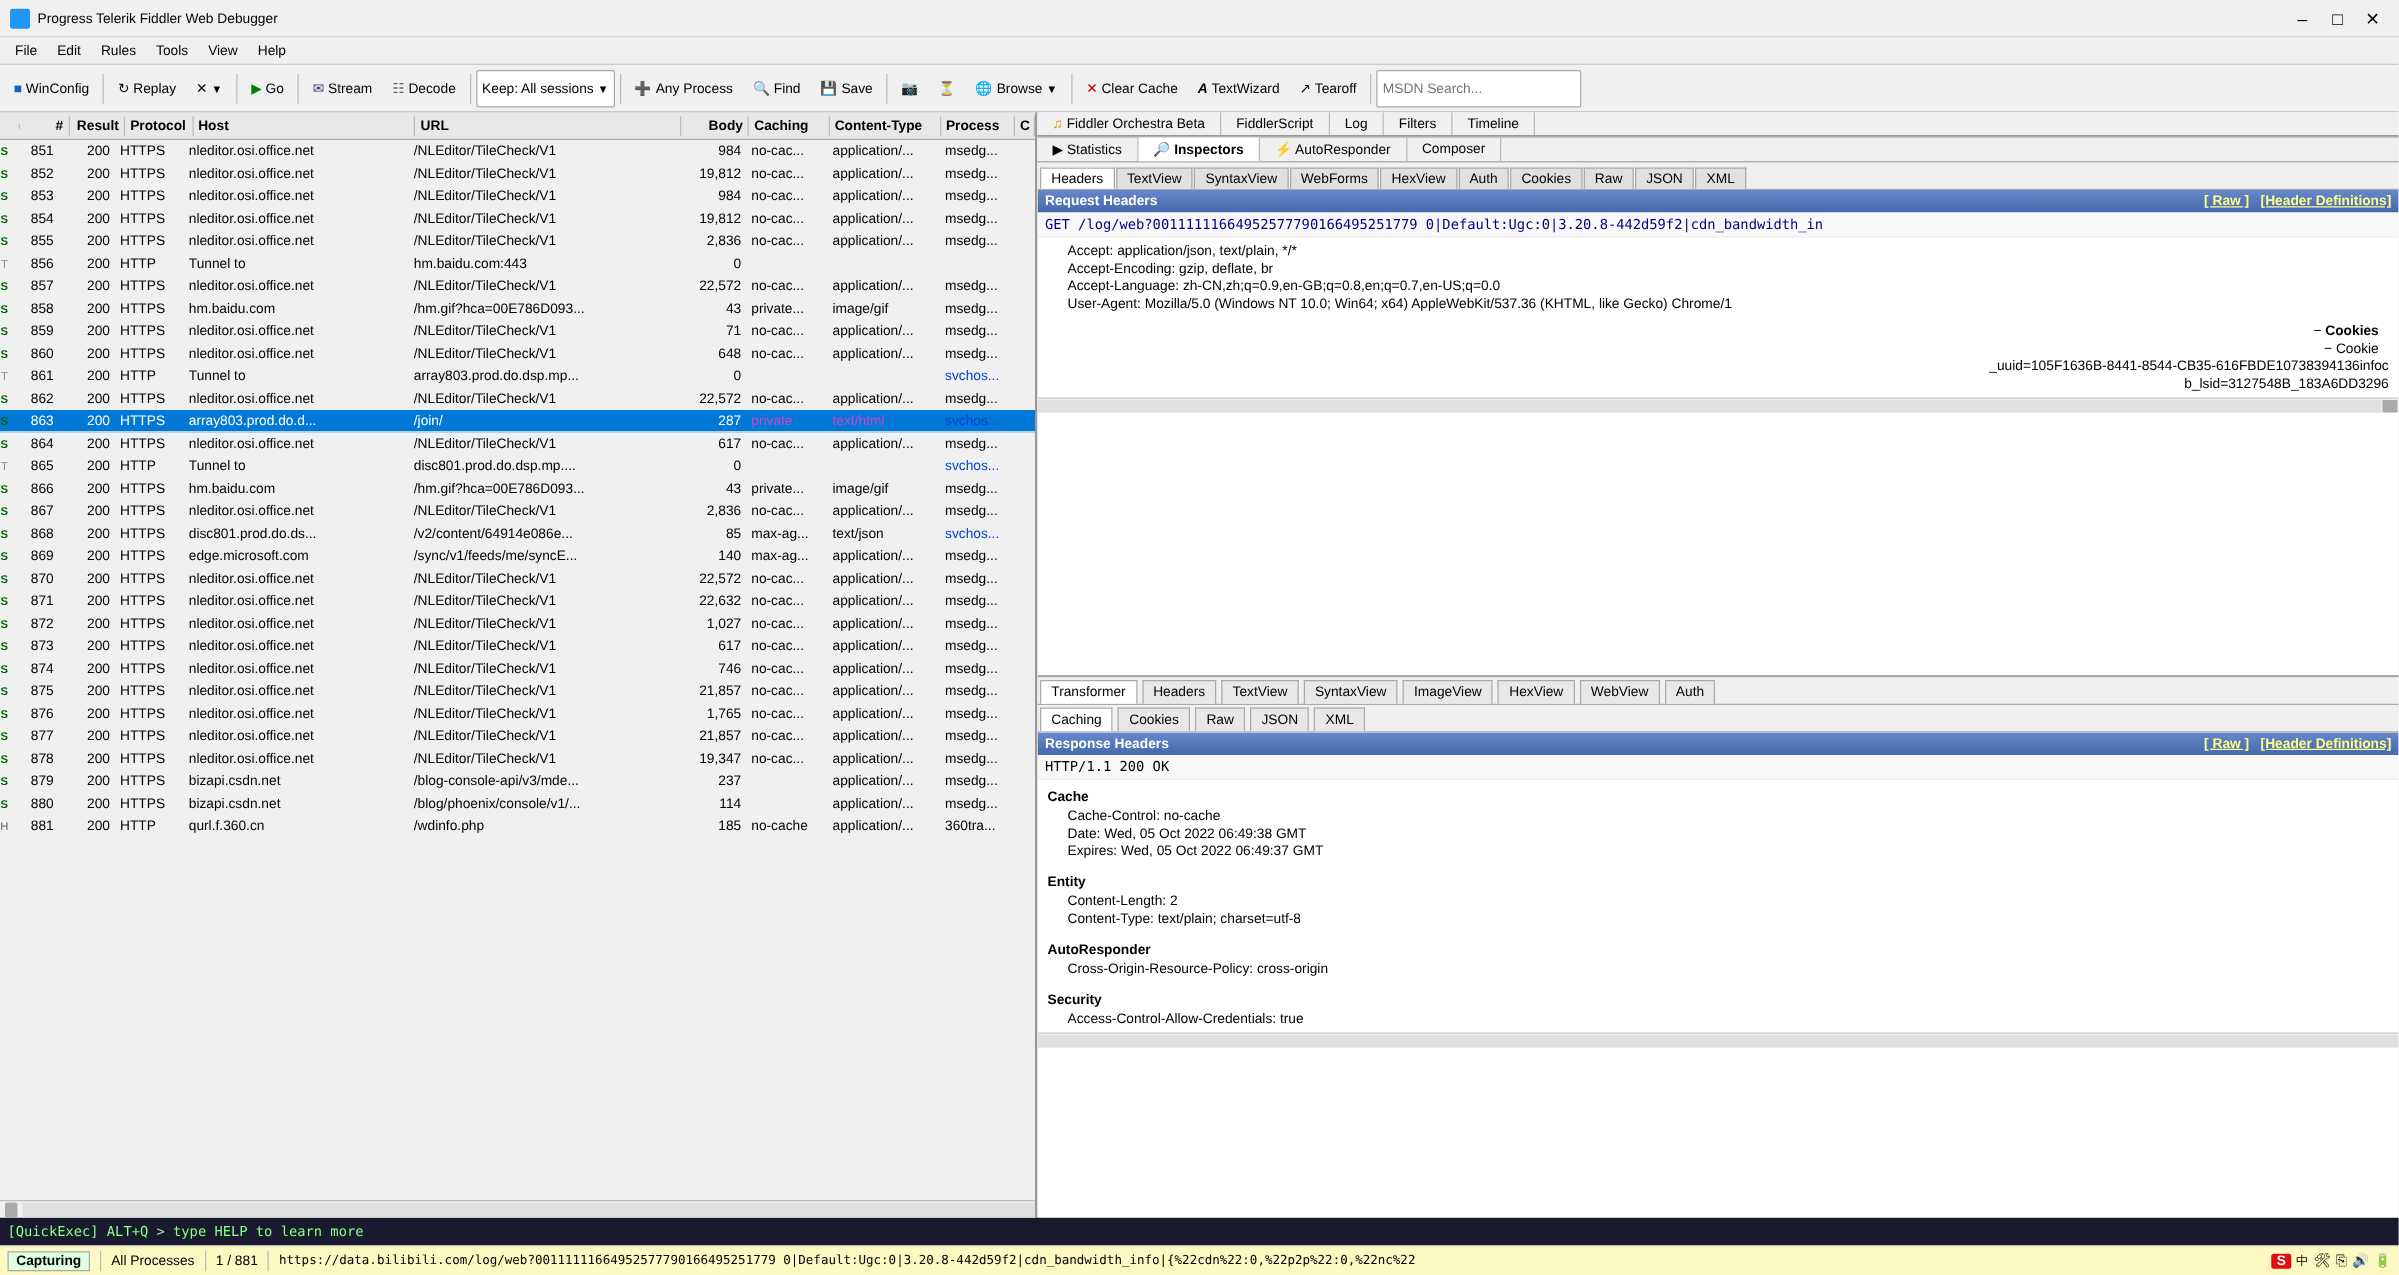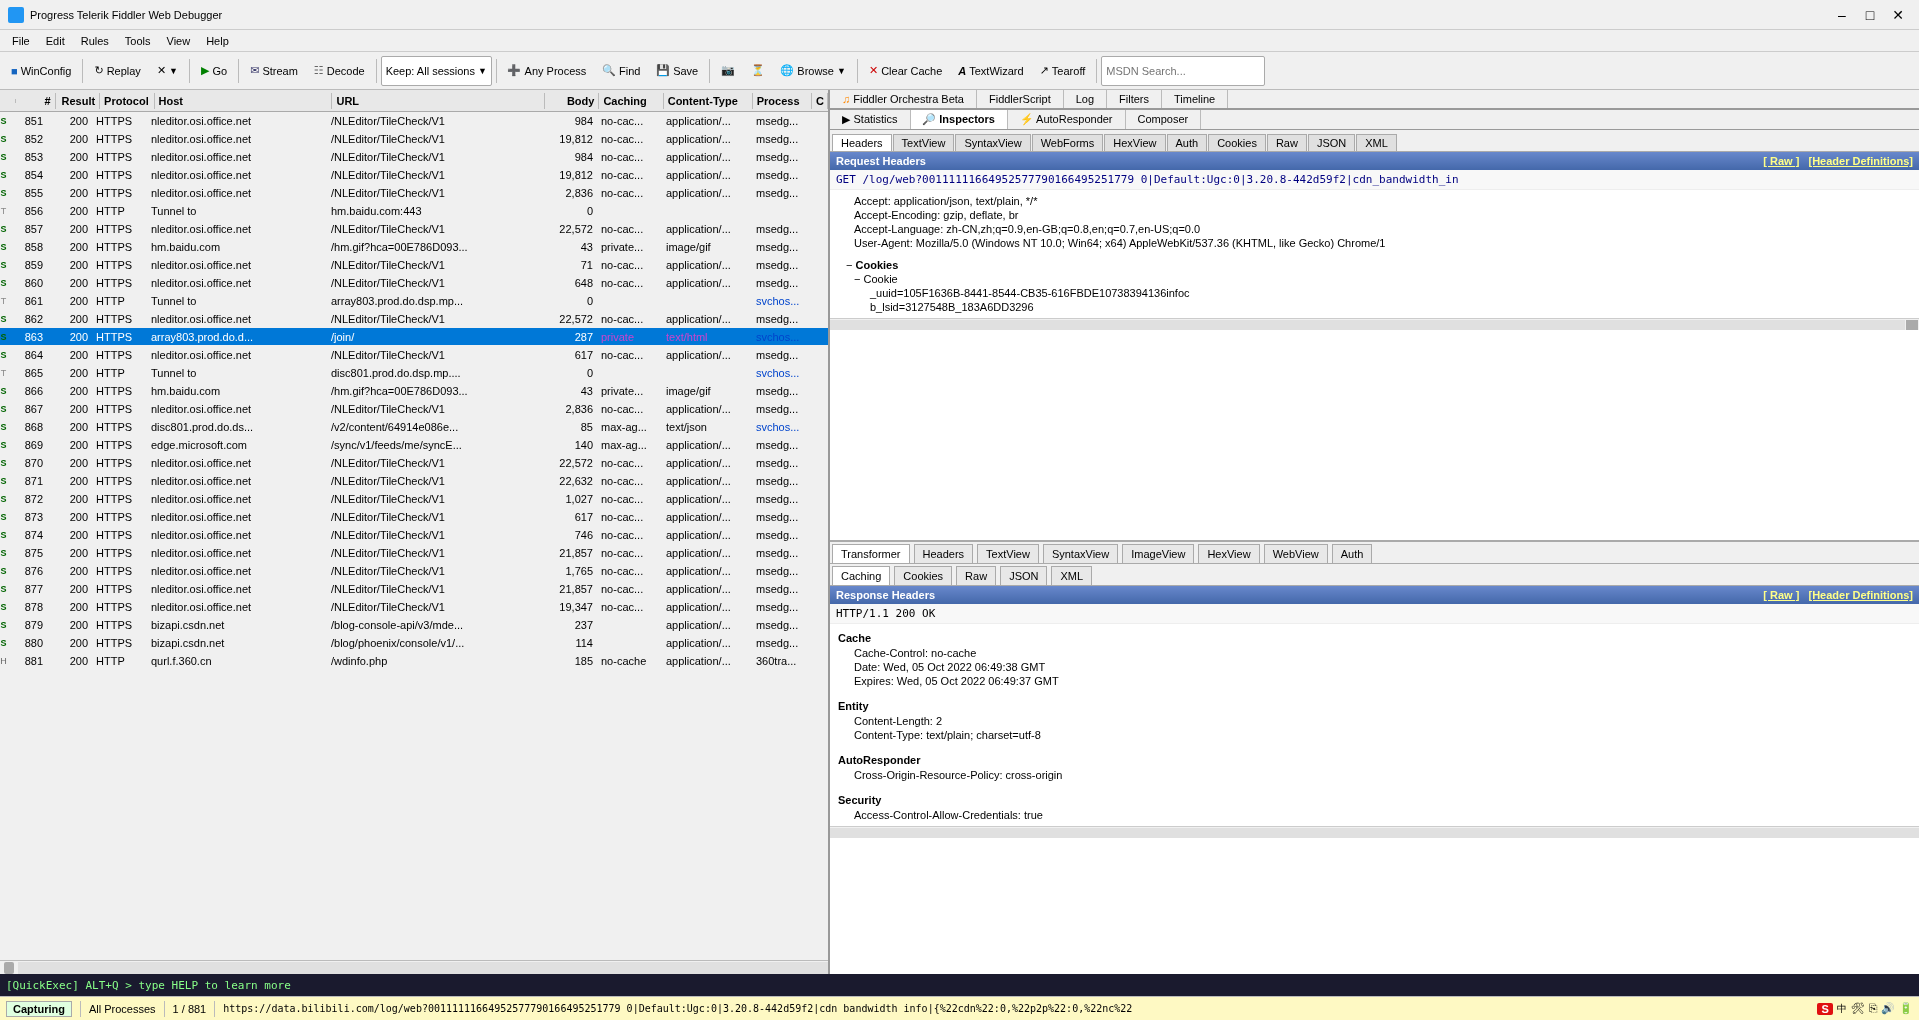--- a/index.html
+++ b/index.html
@@ -59,21 +59,21 @@
     #response-section { flex: 1; overflow-y: auto; }
     
     .section-title { background: linear-gradient(to bottom, #6888cc, #4468aa); color: white; padding: 3px 6px; font-size: 11px; font-weight: bold; display: flex; justify-content: space-between; }
     .section-title .raw-link { color: #ffff88; text-decoration: underline; cursor: pointer; }
 
     .req-line { background: #f8f8f8; padding: 3px 6px; font-size: 11px; font-family: monospace; color: #000080; border-bottom: 1px solid #eee; white-space: nowrap; overflow: hidden; }
 
     .client-section { padding: 4px 8px; }
     .cs-title { font-weight: bold; font-size: 11px; margin: 4px 0 2px 0; }
     .cs-row { font-size: 11px; padding: 1px 0 1px 16px; }
-    .cookie-section { padding: 4px 8px; }
+    .cookie-section { padding: 4px 8px; text-align: right; }
     .cookie-item { font-size: 11px; padding: 1px 0 1px 32px; }
 
     
     .resp-line { background: #f8f8f8; padding: 3px 6px; font-size: 11px; font-family: monospace; border-bottom: 1px solid #eee; }
     .resp-group { padding: 4px 8px; }
     .resp-group-title { font-weight: bold; margin: 4px 0 2px 0; font-size: 11px; }
     .resp-row { font-size: 11px; padding: 1px 0 1px 16px; }
 
     
     ::-webkit-scrollbar { width: 12px; height: 12px; }

